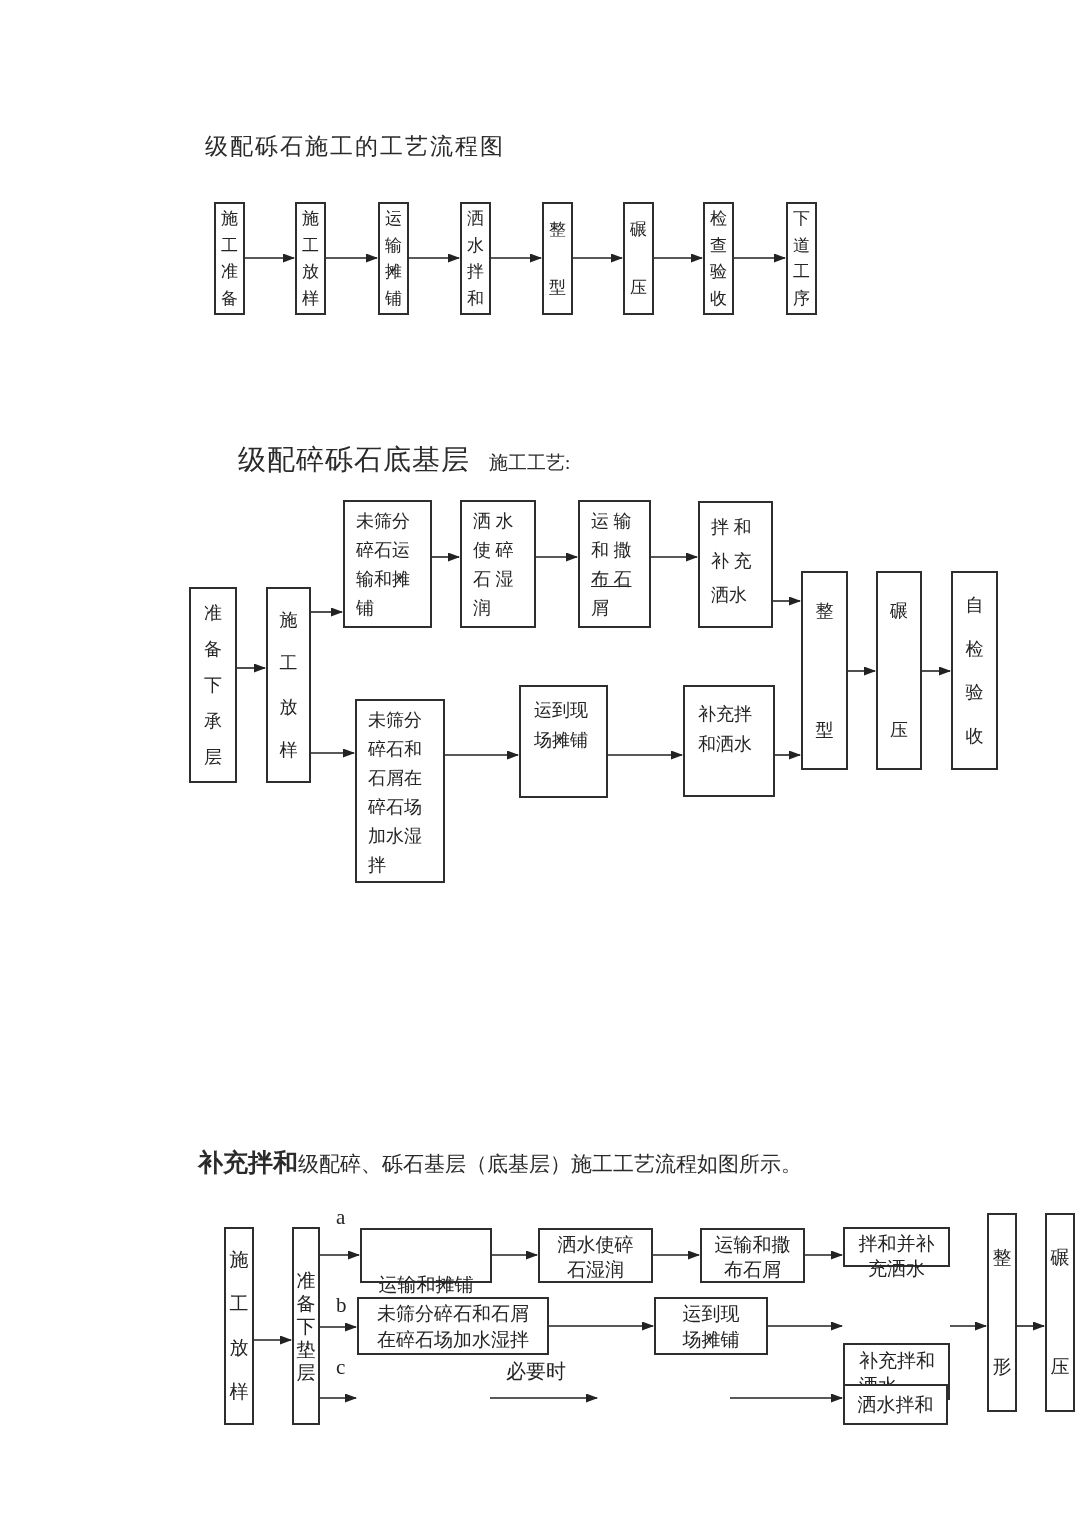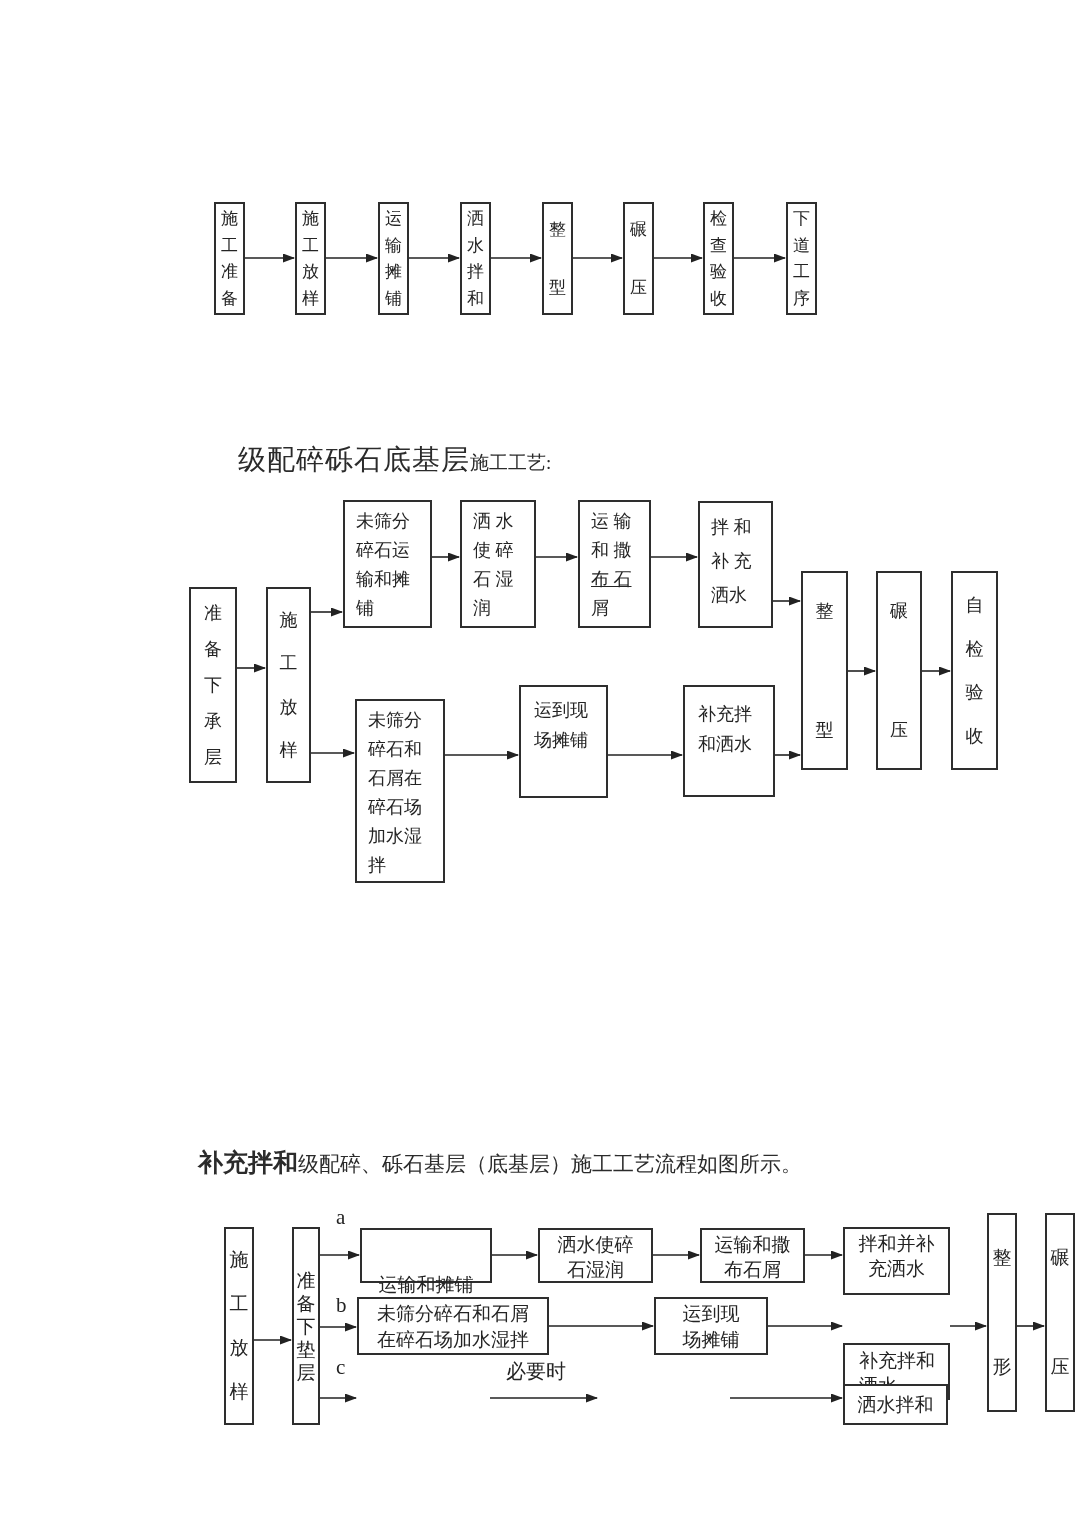--- a/index.html
+++ b/index.html
@@ -4,39 +4,40 @@
 <style>
   html,body { margin:0; padding:0; background:#ffffff; }
   .page {
     position:relative; width:1080px; height:1527px; background:#ffffff;
     font-family:"Liberation Serif","DejaVu Serif",serif; color:#2b2b2b; overflow:hidden;
   }
   .title { position:absolute; white-space:nowrap; color:#2b2b2b; }
   .title1 { left:205px; top:131px; font-size:23px; letter-spacing:2px; }
   .title2 { left:238px; top:441px; }
   .title2 .big { font-size:28px; letter-spacing:1px; }
-  .title2 .small { font-size:19px; }
+  .title2 .small { font-size:19px;margin-left:19px; }
   .title3 { left:198px; top:1146px; }
   .title3 .big { font-size:25px; font-weight:bold; font-family:"Liberation Sans","DejaVu Sans",sans-serif; }
   .title3 .small { font-size:21px; }
   .fc-layer { position:absolute; left:0; top:0; width:100%; height:100%; }
   .arrows { position:absolute; left:0; top:0; pointer-events:none; }
   .node {
     position:absolute; border:2px solid #2e2e2e; background:#ffffff; box-sizing:border-box;
     display:flex; flex-direction:column; color:#242424;
     font-family:"Liberation Serif","DejaVu Serif",serif;
   }
   .node.v { align-items:center; }
   .node .ln { white-space:pre; }
   .flabel { position:absolute; color:#242424; white-space:nowrap; }
 </style>
 </head>
 <body>
 
 <div class="page">
+  <div class="title title1">级配砾石施工的工艺流程图</div>
 
   <div class="title title2">
     <span class="big">级配碎砾石底基层</span><span class="small">施工工艺:</span>
   </div>
 
   <div class="title title3">
     <span class="big">补充拌和</span><span class="small">级配碎、砾石基层（底基层）施工工艺流程如图所示。</span>
   </div>
 
   <div class="fc-layer">
@@ -225,21 +226,21 @@
         <div class="ln" style="line-height: 25px; margin-top: 22px;">未筛分碎石</div>
       </div>
       <div class="node lines" style="left: 538px; top: 1228px; width: 115px; height: 55px; font-size: 19px; text-align: center; justify-content: flex-start; padding-top: 2px;">
         <div class="ln" style="line-height: 25px;">洒水使碎</div>
         <div class="ln" style="line-height: 25px;">石湿润</div>
       </div>
       <div class="node lines" style="left: 700px; top: 1228px; width: 105px; height: 55px; font-size: 19px; text-align: center; justify-content: flex-start; padding-top: 2px;">
         <div class="ln" style="line-height: 25px;">运输和撒</div>
         <div class="ln" style="line-height: 25px;">布石屑</div>
       </div>
-      <div class="node lines" style="left: 843px; top: 1227px; width: 107px; height: 68px; font-size: 19px; text-align: center; justify-content: flex-start; padding-top: 2px;">
+      <div class="node lines" style="left: 843px; top: 1227px; width: 107px; height: 40px; font-size: 19px; text-align: center; justify-content: flex-start; padding-top: 2px;">
         <div class="ln" style="line-height: 25px;">拌和并补</div>
         <div class="ln" style="line-height: 25px;">充洒水</div>
       </div>
       <div class="node lines" style="left: 357px; top: 1297px; width: 192px; height: 58px; font-size: 19px; text-align: center; justify-content: flex-start; padding-top: 2px;">
         <div class="ln" style="line-height: 26px;">未筛分碎石和石屑</div>
         <div class="ln" style="line-height: 26px;">在碎石场加水湿拌</div>
       </div>
       <div class="node lines" style="left: 654px; top: 1297px; width: 114px; height: 58px; font-size: 19px; text-align: center; justify-content: flex-start; padding-top: 2px;">
         <div class="ln" style="line-height: 26px;">运到现</div>
         <div class="ln" style="line-height: 26px;">场摊铺</div>

